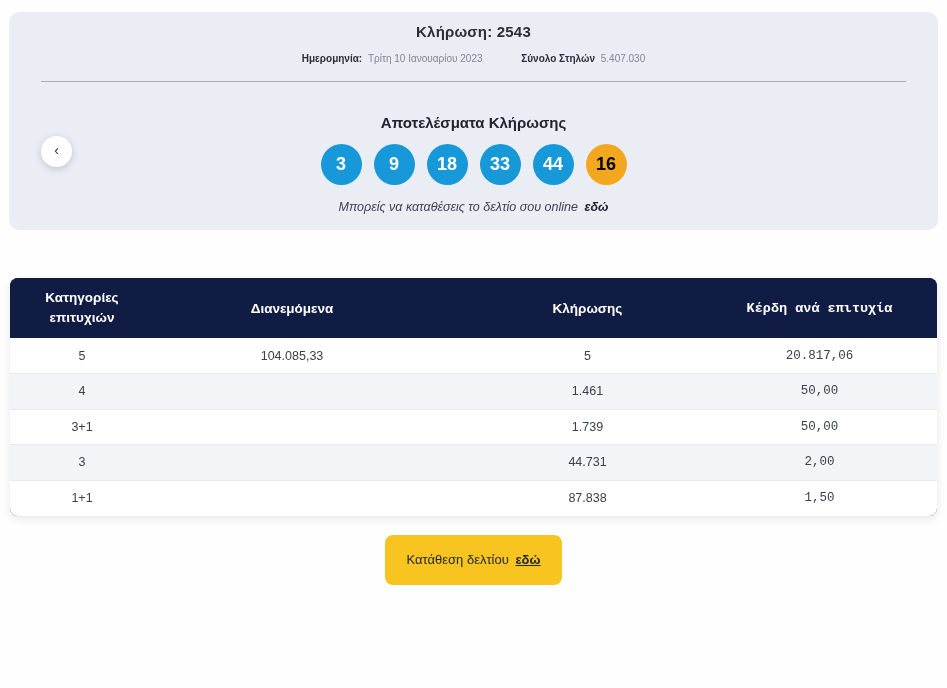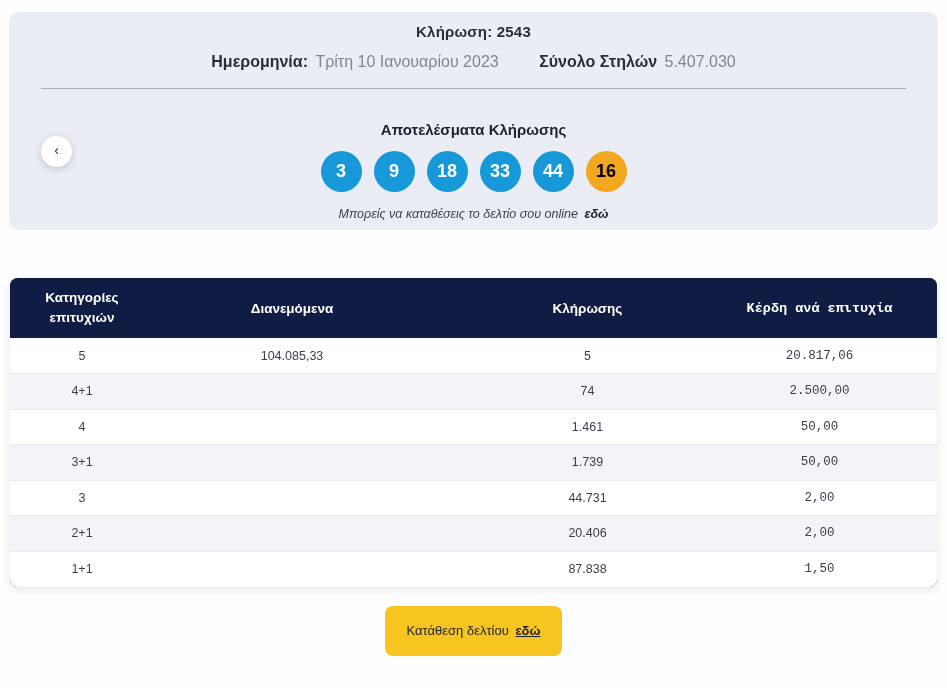--- a/index.html
+++ b/index.html
@@ -10,21 +10,21 @@
   .draw-panel {
     position: relative;
     margin: 12px 9px 0 9px;
     height: 218px;
     background: #eaedf4;
     border-radius: 10px;
     text-align: center;
     padding-top: 11px;
   }
   .draw-title { font-size: 15px; font-weight: bold; color: #2b2e38; letter-spacing: .2px; }
-  .draw-meta { margin-top: 13px; font-size: 16px; color: #2b2e38; }
+  .draw-meta { margin-top: 13px; font-size: 10px; color: #2b2e38; }
   .meta-item { margin: 0 18px; }
   .meta-label { font-weight: bold; color: #2b2e38; }
   .meta-value { color: #81868f; margin-left: 3px; }
   .divider { border: none; border-top: 1px solid #a9aeb9; margin: 17px 32px 0 32px; }
   .results-title { margin-top: 32px; font-size: 15px; font-weight: bold; color: #20242f; }
 
   .prev-btn {
     position: absolute; left: 32px; top: 124px;
     width: 31px; height: 31px; border-radius: 50%;
     background: #ffffff; border: none; cursor: pointer;
@@ -143,47 +143,35 @@
         </tr>
       </thead>
       <tbody>
           <tr>
             <td>5</td>
             <td>104.085,33</td>
             <td>5</td>
             <td class="last">20.817,06</td>
           </tr>
           <tr>
-            <td>4+1</td>
-            <td></td>
-            <td>74</td>
-            <td class="last">2.500,00</td>
-          </tr>
-          <tr>
             <td>4</td>
             <td></td>
             <td>1.461</td>
             <td class="last">50,00</td>
           </tr>
           <tr>
             <td>3+1</td>
             <td></td>
             <td>1.739</td>
             <td class="last">50,00</td>
           </tr>
           <tr>
             <td>3</td>
             <td></td>
             <td>44.731</td>
-            <td class="last">2,00</td>
-          </tr>
-          <tr>
-            <td>2+1</td>
-            <td></td>
-            <td>20.406</td>
             <td class="last">2,00</td>
           </tr>
           <tr>
             <td>1+1</td>
             <td></td>
             <td>87.838</td>
             <td class="last">1,50</td>
           </tr>
         </tbody>
     </table>

